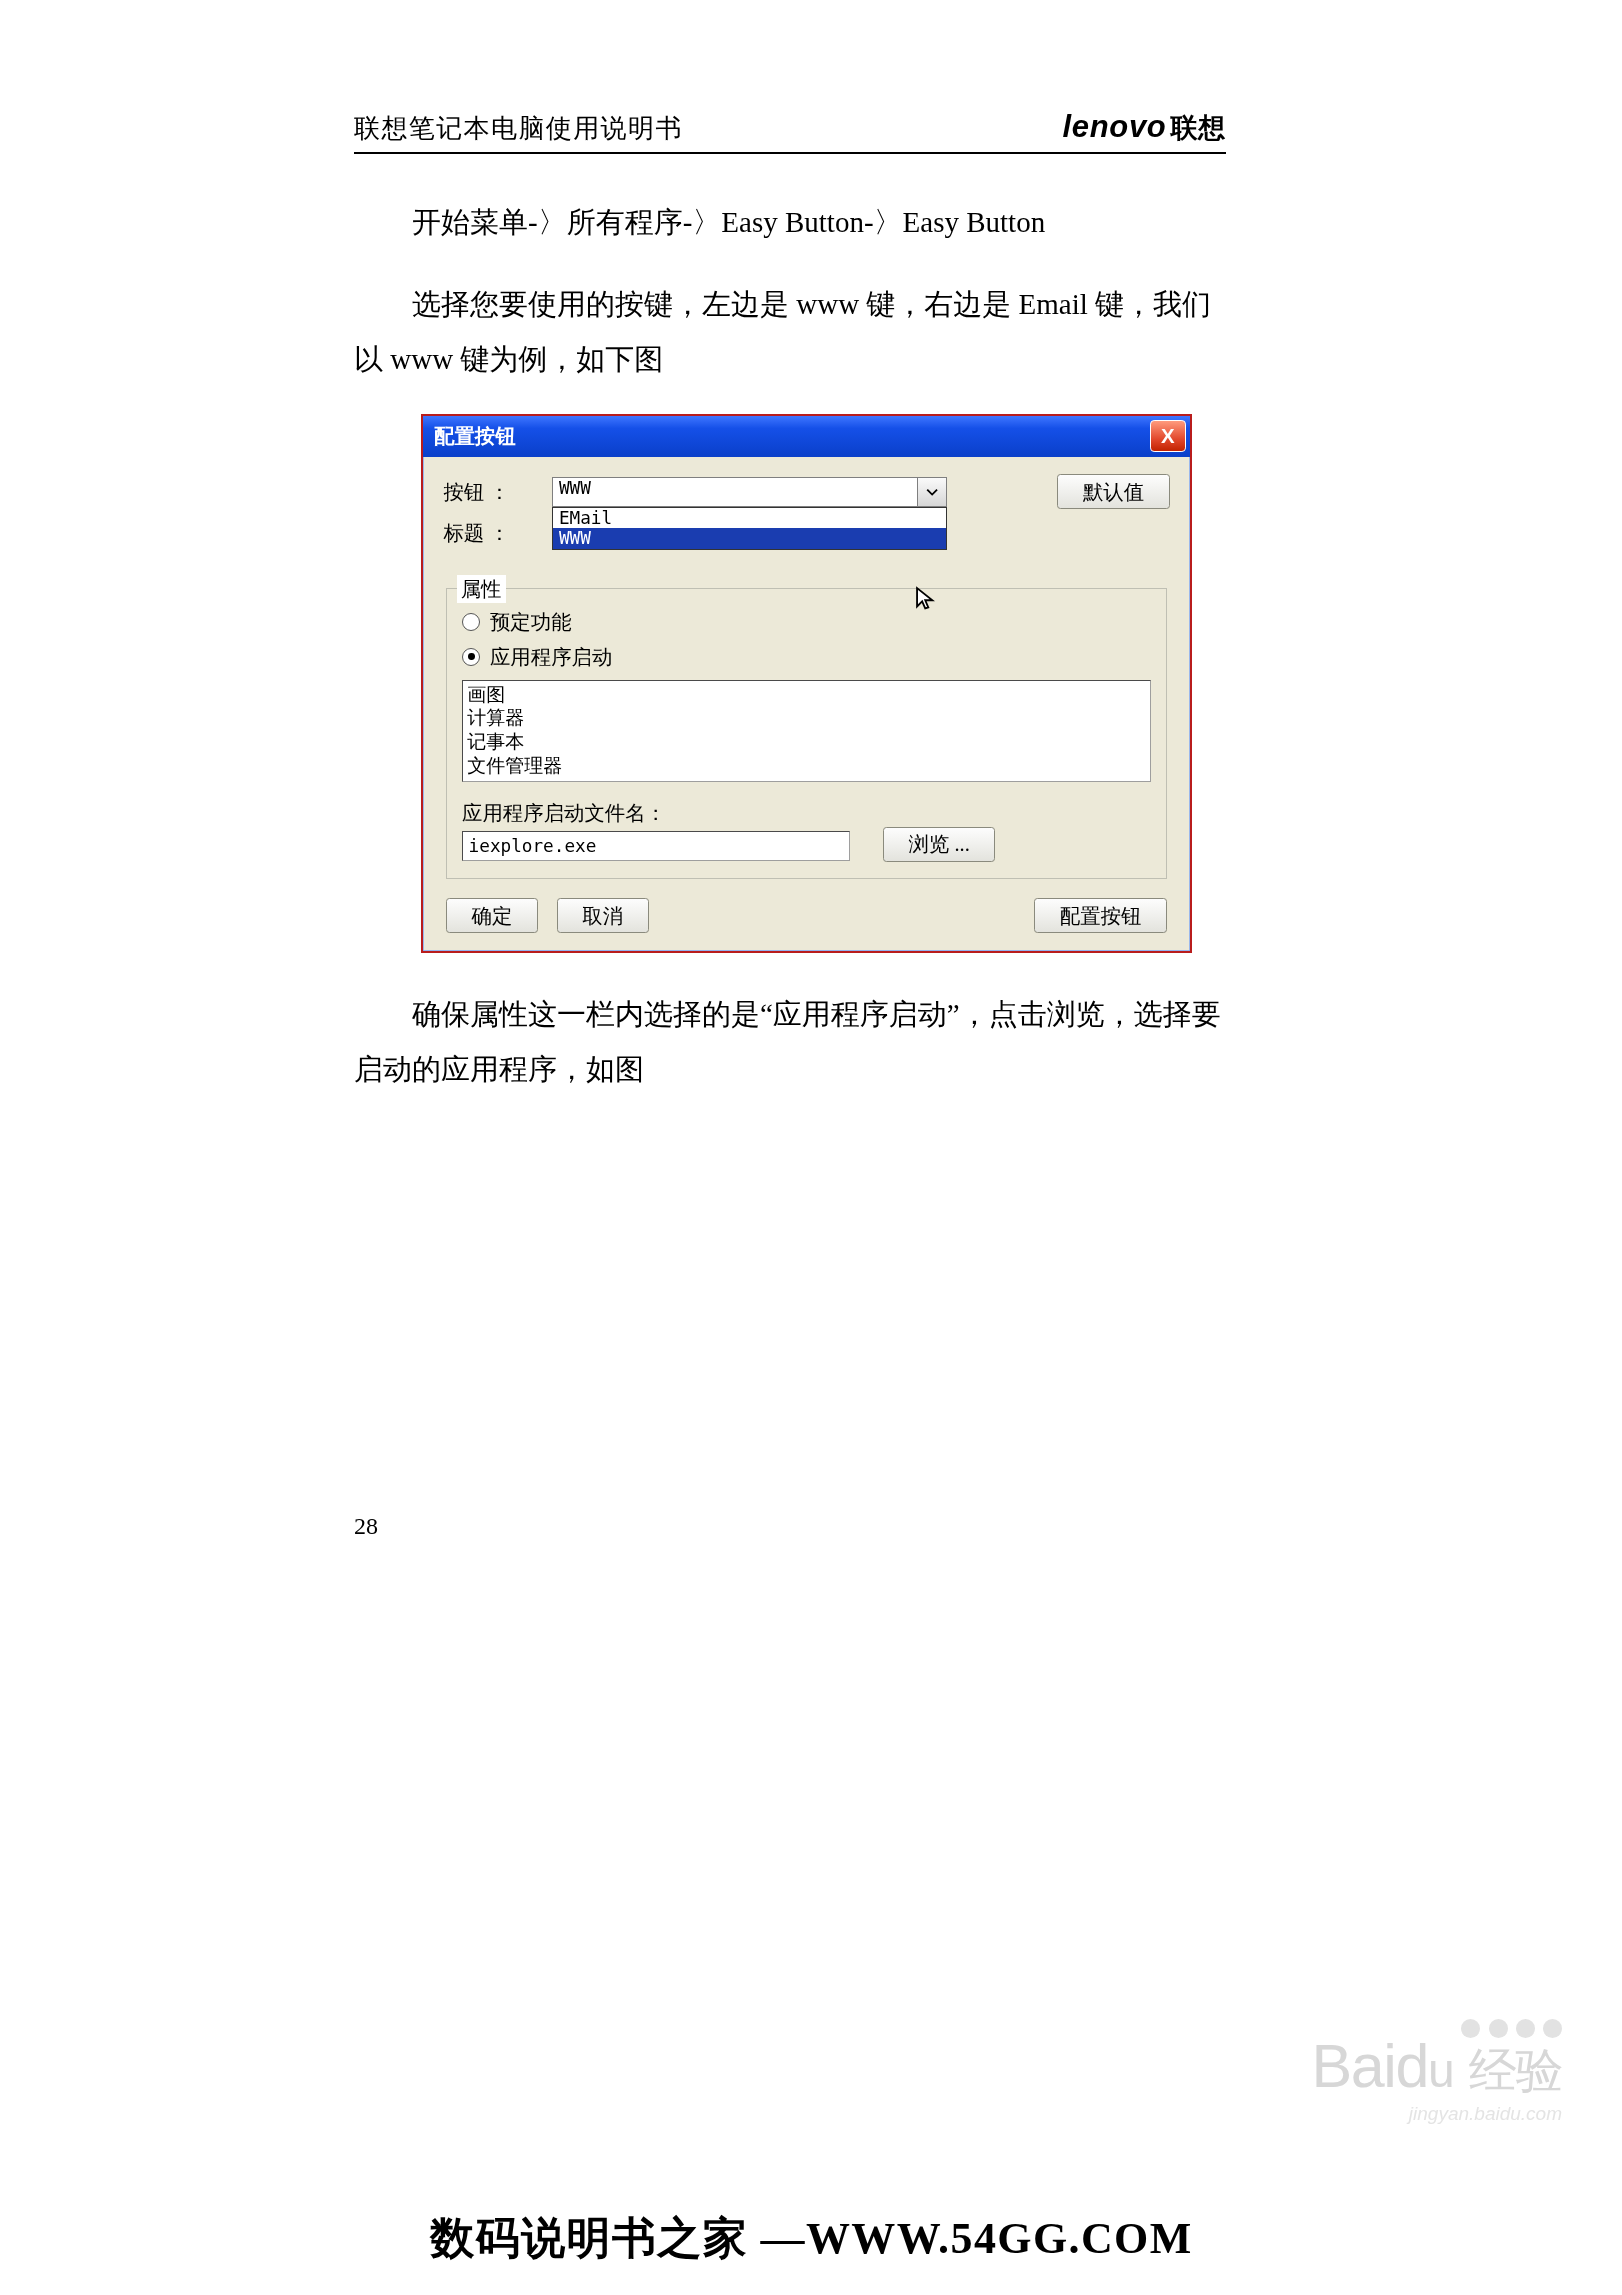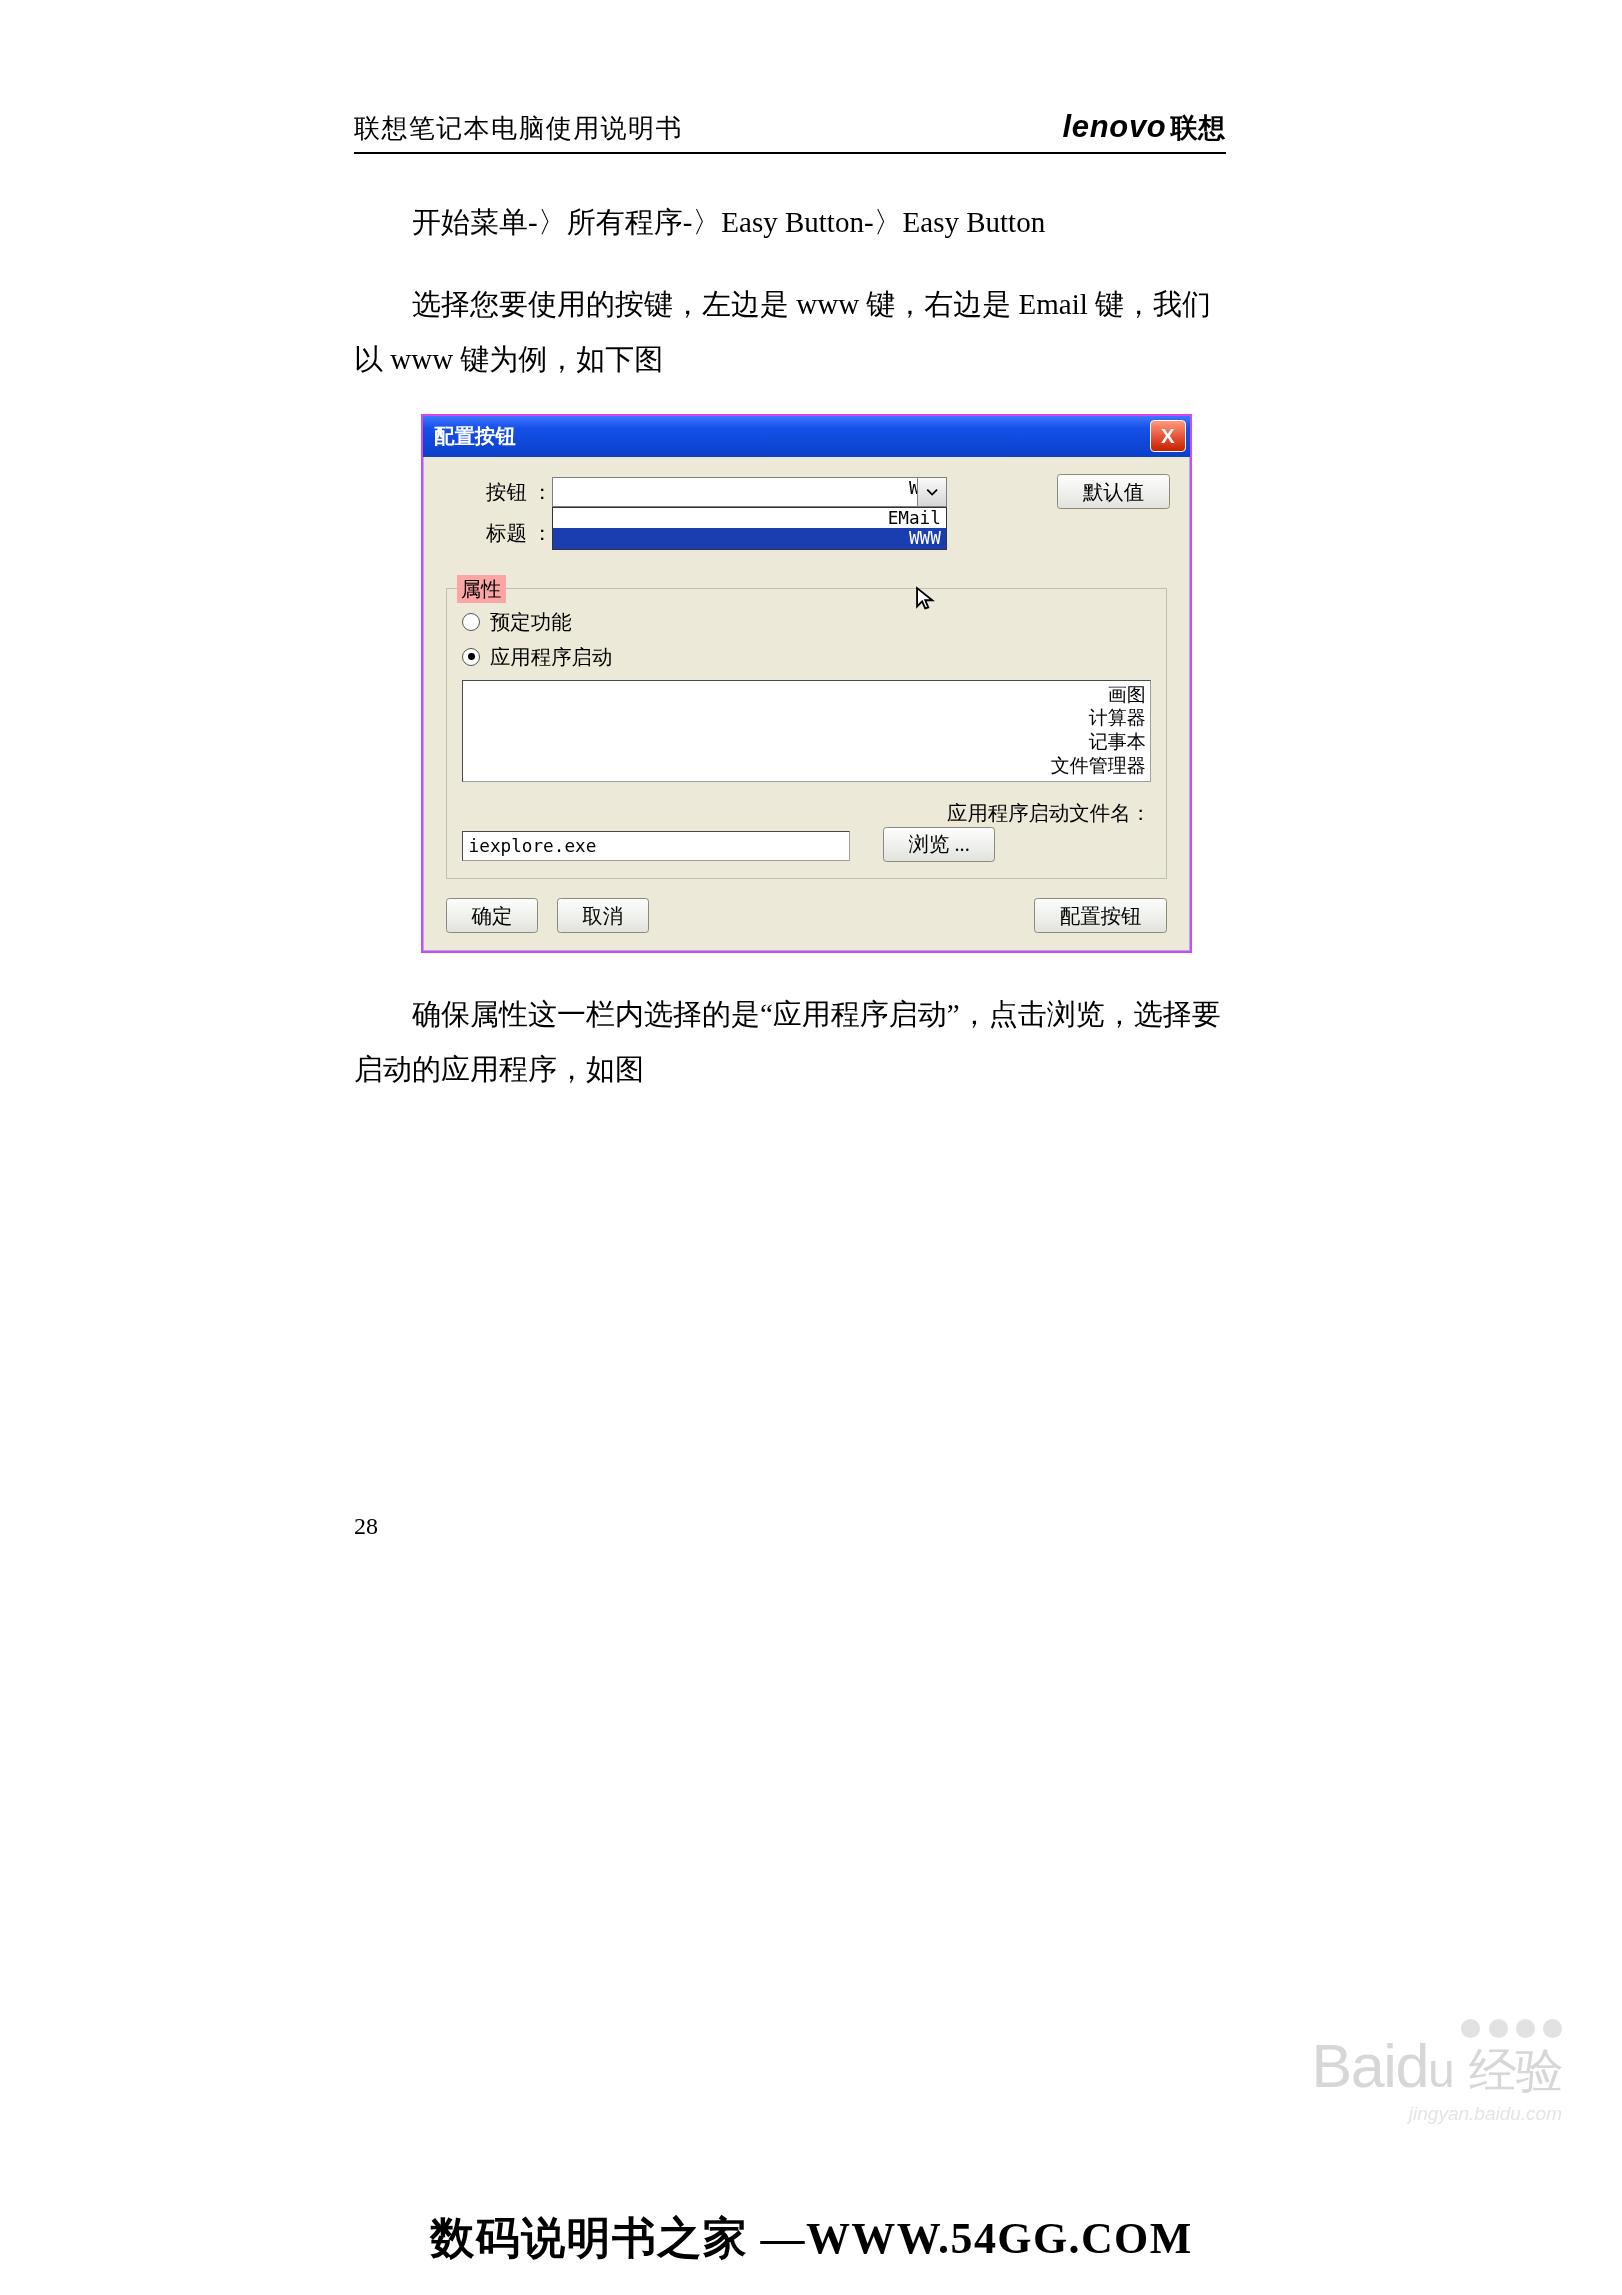--- a/index.html
+++ b/index.html
@@ -61,24 +61,23 @@
   }
 
   .body-text.indent {
     text-indent: 2em;
   }
 
   
   .dialog-frame {
     width: 767px;
     margin-left: 67px;
-    border: 2px solid #d946ef;
+    border: 2px solid #b91c1c;
     background: #ece9d8;
     box-shadow: 0 0 0 0.7px #78a3f5 inset;
-    text-align: right;
   }
 
   .title-bar {
     height: 41px;
     background: linear-gradient(180deg,#3f76ff 0%,#1550e8 30%,#0a3fc9 100%);
     color: #fff;
     display: flex;
     align-items: center;
     justify-content: space-between;
     padding: 0 4.1px 0 11px;
@@ -182,21 +181,21 @@
   .fieldset-box {
     border: 1.4px solid #bfbfb3;
     margin: -12.3px 2.7px 0 2.7px;
     padding: 19px 15px 16.4px 15px;
     position: relative;
   }
   .fieldset-box .legend {
     position:absolute;
     top:-13.6px;
     left:9.5px;
-    background:#fca5a5;
+    background:#ffffff;
     padding:0 4.1px;
   }
 
   .radio-row {
     display:flex;align-items:center;gap:9.5px;
     margin-bottom:6.8px;
   }
 
   .radio-outer {
     width:16.4px;height:16.4px;border:1.4px solid #555;border-radius:50%;

